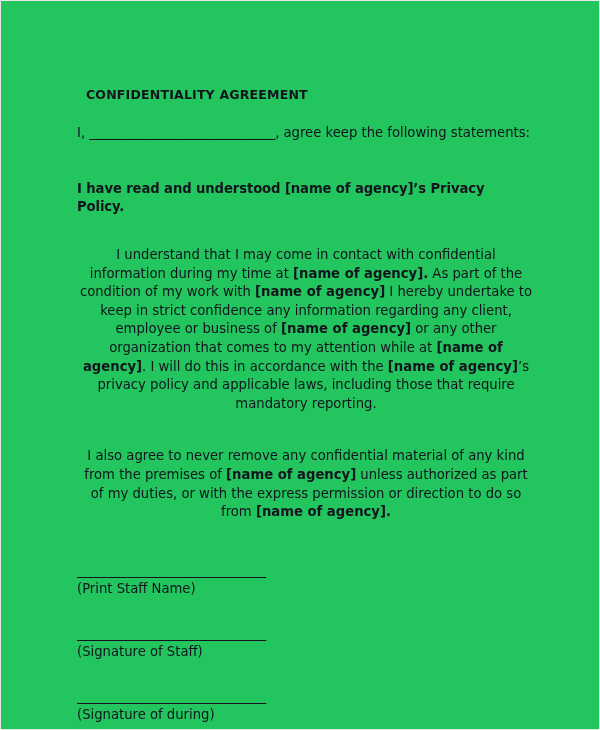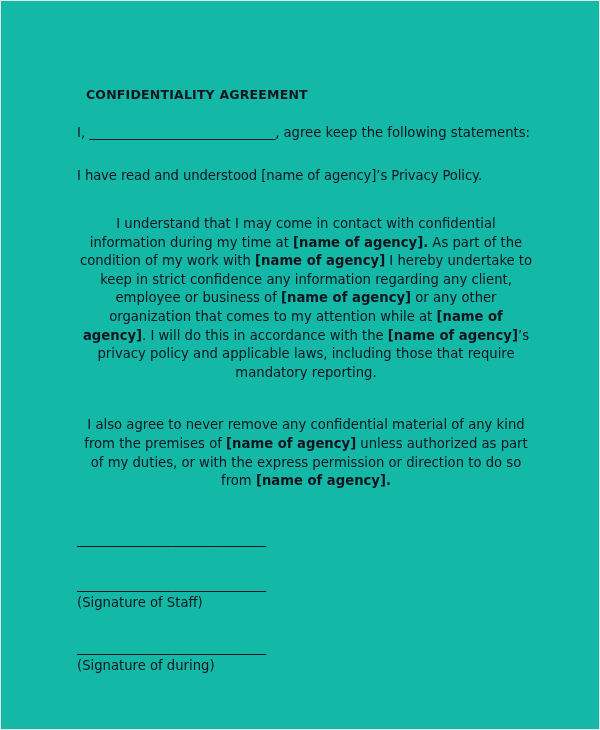--- a/index.html
+++ b/index.html
@@ -7,21 +7,21 @@
     padding: 0;
     background: #ffffff;
   }
   body {
     font-family: "DejaVu Sans", sans-serif;
   }
   .page {
     position: relative;
     width: 600px;
     height: 730px;
-    background: #14b8a6;
+    background: #22c55e;
     border: 1px solid #e8e8e8;
     box-sizing: border-box;
     overflow: hidden;
   }
   .doc-body {
     position: absolute;
     left: 76px;
     top: 86px;
     width: 458px;
     color: #14141e;
@@ -33,23 +33,23 @@
     margin-left: 9px;
     line-height: 16px;
   }
   .lead-line {
     margin-top: 21px;
     font-size: 13.2px;
     line-height: 18px;
     white-space: nowrap;
   }
   .statement-heading {
-    margin-top: 25px;
+    margin-top: 38px;
     font-size: 13.2px;
-    font-weight: normal;
+    font-weight: bold;
     line-height: 18px;
     letter-spacing: -0.1px;
   }
   .para {
     margin-top: 30px;
     font-size: 13.2px;
     line-height: 18.6px;
     text-align: center;
   }
   .para.second {
@@ -99,20 +99,21 @@
 
     <div class="statement-heading">I have read and understood [name of agency]’s Privacy Policy.</div>
 
     <div class="para"><span>I understand that I may come in contact with confidential information during my time at </span><b>[name of agency].</b><span> As part of the condition of my work with </span><b>[name of agency]</b><span> I hereby undertake to keep in strict confidence any information regarding any client, employee or business of </span><b>[name of agency]</b><span> or any other organization that comes to my attention while at </span><b>[name of agency]</b><span>. I will do this in accordance with the </span><b>[name of agency]</b><span>’s privacy policy and applicable laws, including those that require mandatory reporting.</span></div>
 
     <div class="para second"><span>I also agree to never remove any confidential material of any kind from the premises of </span><b>[name of agency]</b><span> unless authorized as part of my duties, or with the express permission or direction to do so from </span><b>[name of agency].</b></div>
 
     <div class="sig-group">
         <div class="sig-block">
           <div class="sig-rule">______________________________</div>
+          <div class="sig-label">(Print Staff Name)</div>
         </div>
         <div class="sig-block">
           <div class="sig-rule">______________________________</div>
           <div class="sig-label">(Signature of Staff)</div>
         </div>
         <div class="sig-block">
           <div class="sig-rule">______________________________</div>
           <div class="sig-label">(Signature of during)</div>
         </div>
       </div>

